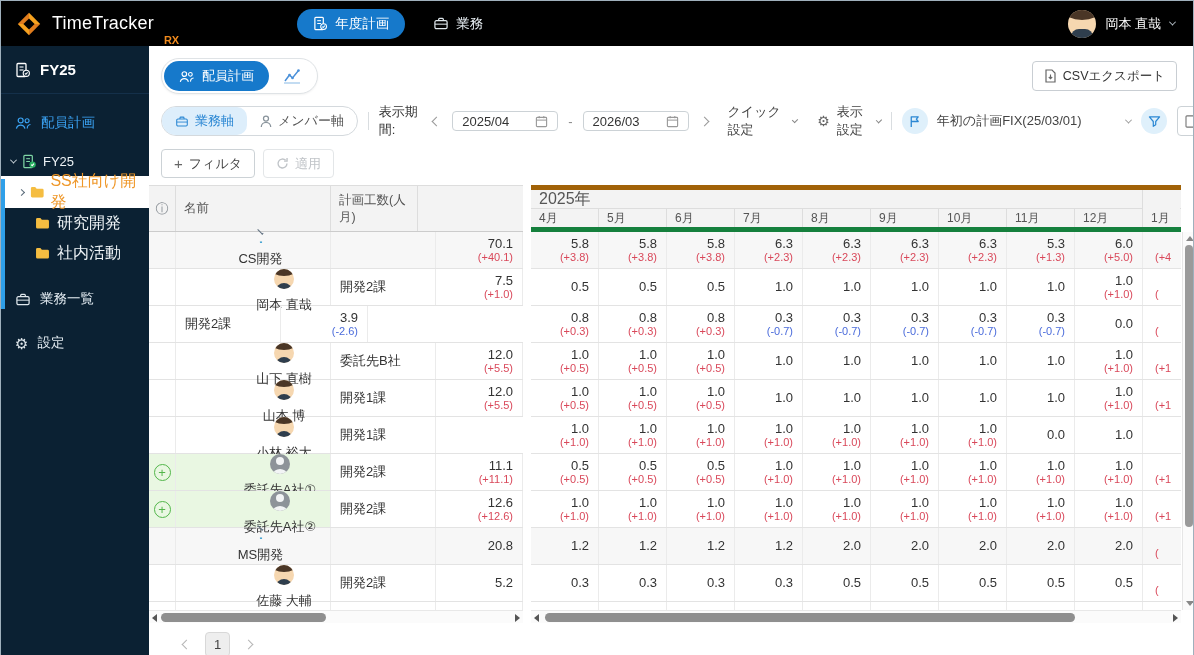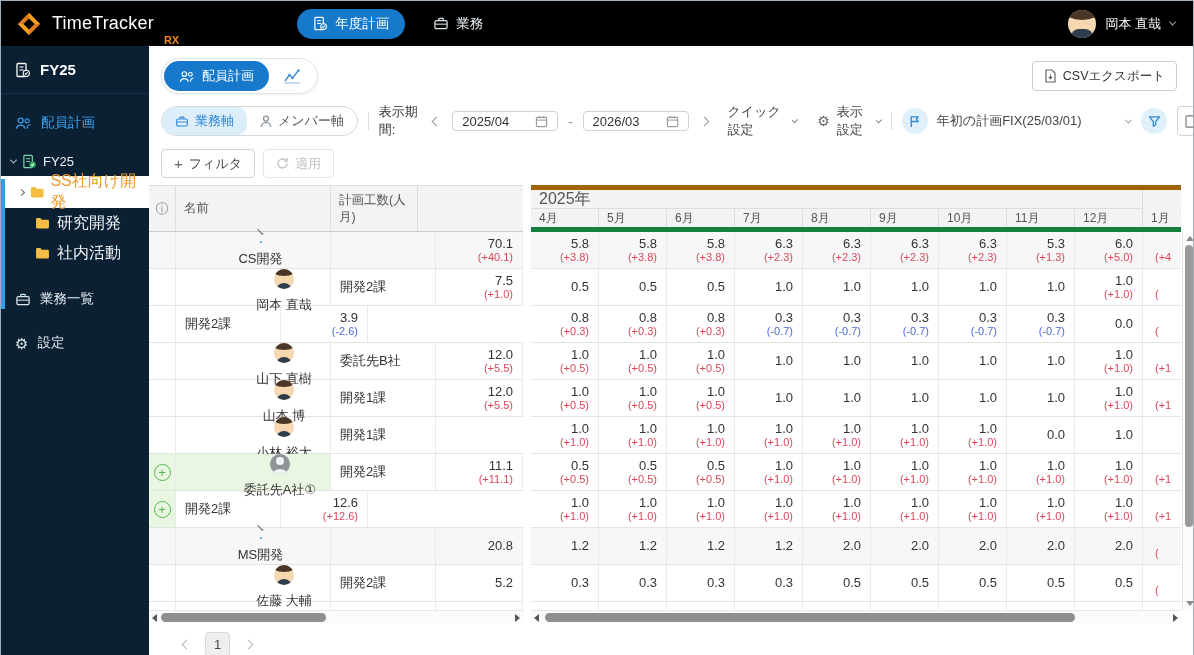--- a/index.html
+++ b/index.html
@@ -466,20 +466,24 @@
                 <div class="bc org">開発2課</div>
                 <div class="bc eff">
                   <span class="val">11.1</span>
                   <span class="delta up">(+11.1)</span>
                 </div>
               </div>
               <div class="lrow green">
                 <div class="bc info">
                   <span class="addplus">+</span>
                 </div>
+                <div class="bc name vendor">
+                  <span class="gav"></span>
+                  <span>委託先A社②</span>
+                </div>
                 <div class="bc org">開発2課</div>
                 <div class="bc eff">
                   <span class="val">12.6</span>
                   <span class="delta up">(+12.6)</span>
                 </div>
               </div>
               <div class="lrow group">
                 <div class="bc info"></div>
                 <div class="bc name group">
                   <span class="chev down"></span>

